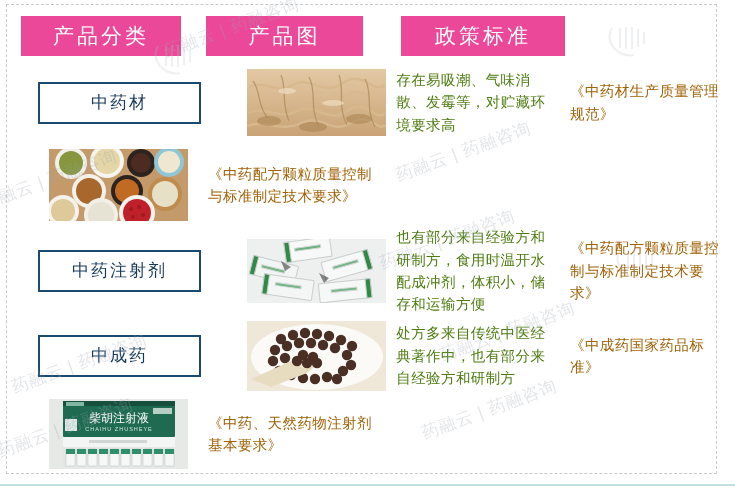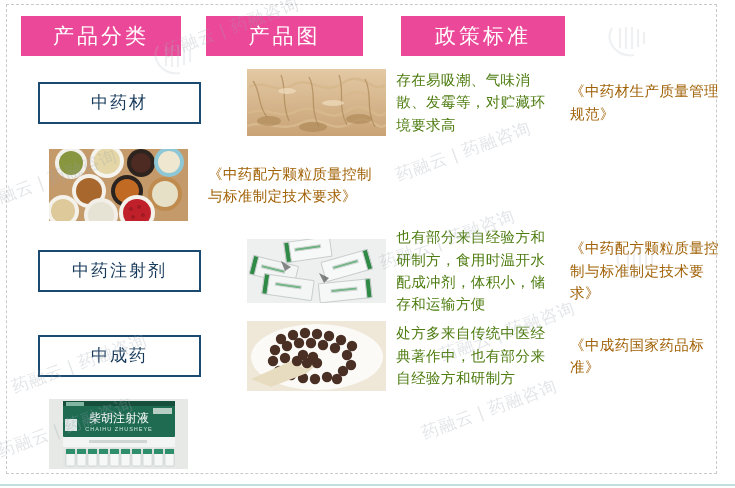--- a/index.html
+++ b/index.html
@@ -339,20 +339,21 @@
               <rect x="94" y="50" width="9" height="17" rx="1.5" fill="#f6f8f7" stroke="#c2cbc7" stroke-width=".6"></rect>
               <rect x="94" y="50" width="9" height="5" fill="#2f8f6d"></rect>
               <rect x="105" y="50" width="9" height="17" rx="1.5" fill="#f6f8f7" stroke="#c2cbc7" stroke-width=".6"></rect>
               <rect x="105" y="50" width="9" height="5" fill="#2f8f6d"></rect>
               <rect x="116" y="50" width="9" height="17" rx="1.5" fill="#f6f8f7" stroke="#c2cbc7" stroke-width=".6"></rect>
               <rect x="116" y="50" width="9" height="5" fill="#2f8f6d"></rect>
             </g>
           </svg>
         </div>
       </div>
+      <div class="c-pol pol-text">《中药、天然药物注射剂基本要求》</div>
     </div>
 
   </div>
 </div>
 
 <div class="wm" style="left:-22px;top:168px">药融云 | 药融咨询</div>
 <div class="wm" style="left:8px;top:352px">药融云 | 药融咨询</div>
 <div class="wm" style="left:-6px;top:416px">药融云 | 药融咨询</div>
 <div class="wm" style="left:392px;top:140px">药融云 | 药融咨询</div>
 <div class="wm" style="left:436px;top:320px">药融云 | 药融咨询</div>

